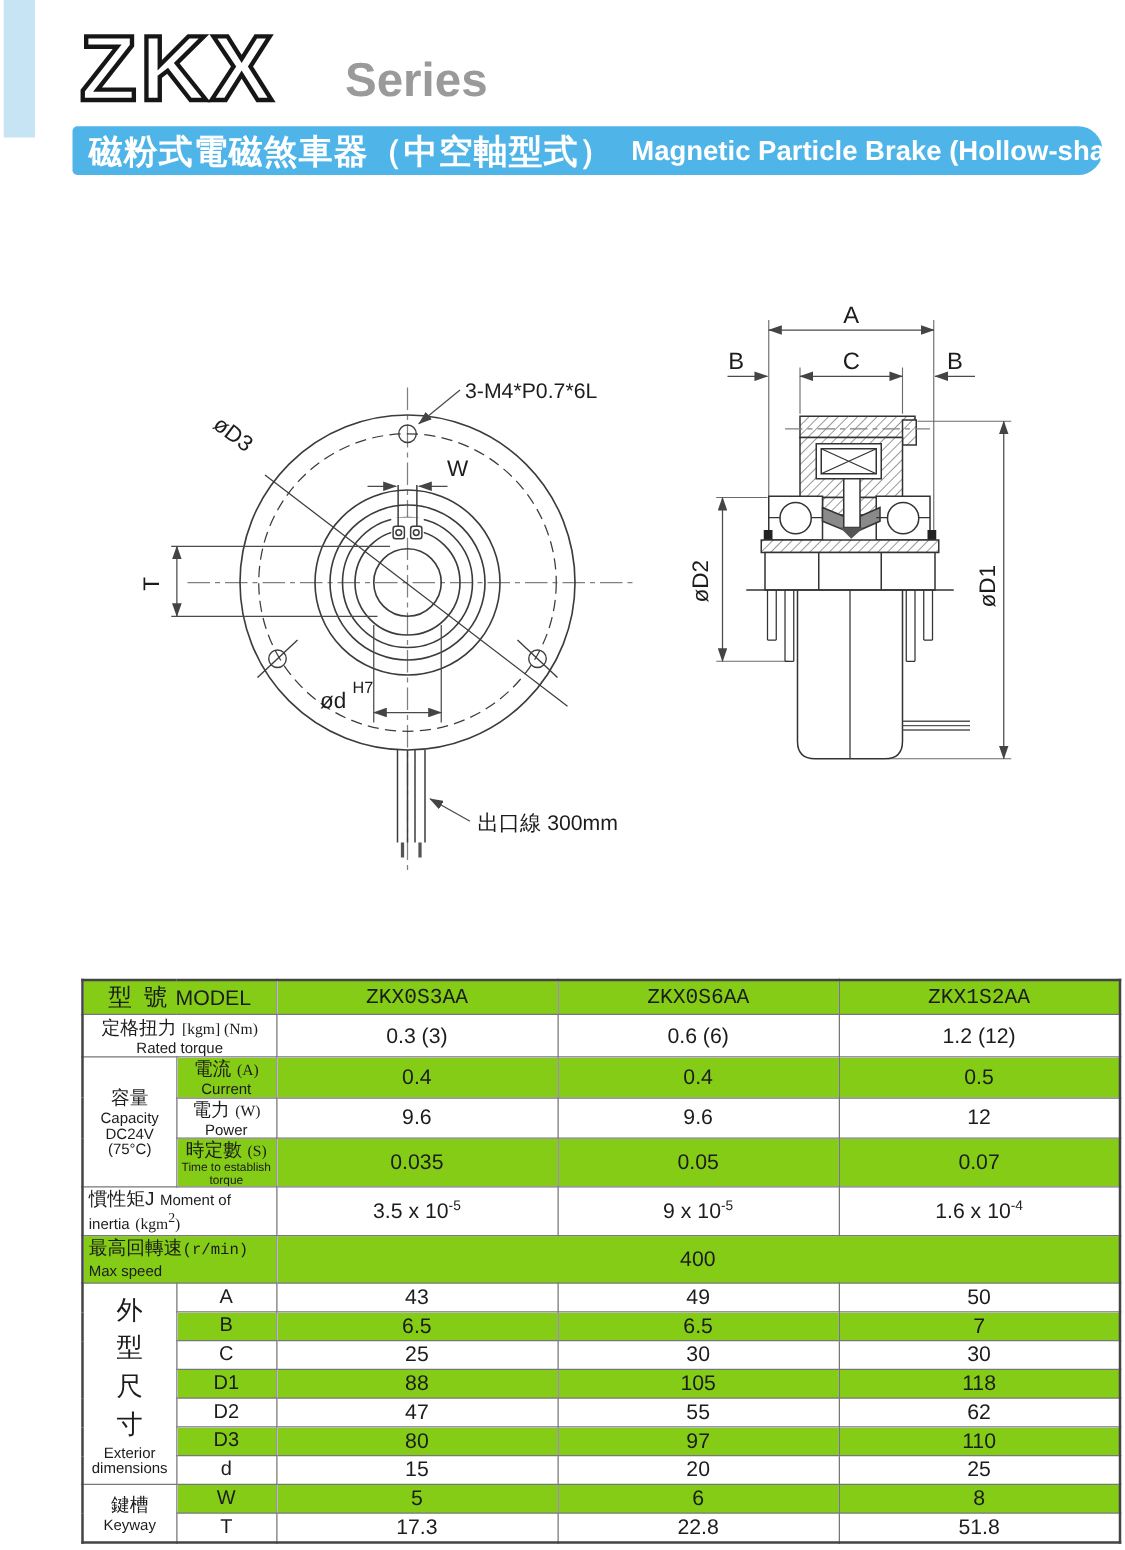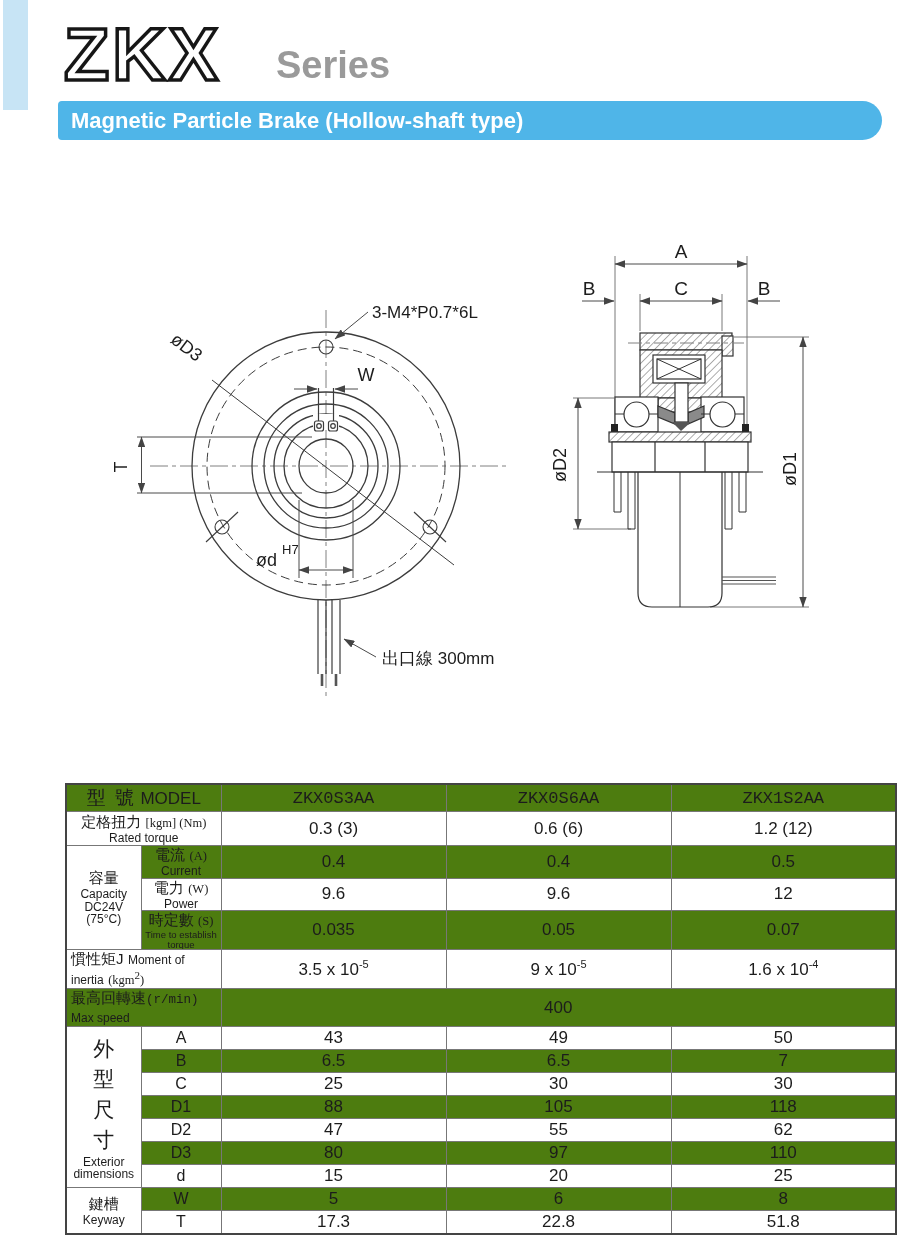--- a/index.html
+++ b/index.html
@@ -15,21 +15,21 @@
           padding-left:13px;box-sizing:border-box;}
   #banner .zh{font-size:27px;font-weight:bold;color:#fff;white-space:nowrap;letter-spacing:1px;}
   #banner .en{font-size:22px;font-weight:bold;color:#fff;white-space:nowrap;}
   
   #drawing{left:0;top:240px;width:900px;height:470px;}
   
   #spec-table{left:65px;top:783px;width:830px;border-collapse:collapse;table-layout:fixed;
               border:2px solid #444;}
   #spec-table td{border:1px solid #777;text-align:center;vertical-align:middle;padding:0 2px;
                  overflow:hidden;}
-  tr.blue td{background:#4d7c0f;}
+  tr.blue td{background:#84cc16;}
   tr.white td{background:#fff;}
   td.grp{background:#fff !important;}
   tr.bt2 td{border-top:2px solid #444;}
   .r-head{height:27px;} .r-torque{height:34px;padding-left:20px;} .r-cur{height:32px;} .r-pow{height:30px;}
   .r-tc{height:31px;} .r-in{height:29px;} .r-sp{height:28px;} .r-dim{height:23px;}
   .zh-lab{font-size:15px;} .en-lab{font-size:12px;line-height:1.05;} .en-tiny{font-size:9.5px;line-height:1;}
   .unit{font-family:"Liberation Serif",serif;font-size:12.5px;}
   .mono{font-family:"Liberation Mono",monospace;font-size:12.5px;}
   .modelzh{font-size:19px;letter-spacing:2px;} .modelen{font-size:17px;}
   .mname{font-size:17px;font-family:Liberation Mono, monospace;}
@@ -38,20 +38,21 @@
   .vert-zh{font-size:21px;width:23px;margin:0 auto;word-break:break-all;line-height:1.45;letter-spacing:0;}
   sup{font-size:11px;}
 </style>
 </head>
 <body>
 
 <div class="abs" id="corner-rect"></div>
 <div class="abs" id="logo">ZKX</div>
 <div class="abs" id="series">Series</div>
 <div class="abs" id="banner">
+  <span class="zh">磁粉式電磁煞車器（中空軸型式）</span>
   <span class="en">Magnetic Particle Brake (Hollow-shaft type)</span>
 </div>
 
 <svg id="drawing" class="abs" viewBox="0 240 900 470" xmlns="http://www.w3.org/2000/svg">
   <defs>
     <marker id="ah" viewBox="0 0 10 7" refX="9.5" refY="3.5" markerWidth="11" markerHeight="7.7" orient="auto-start-reverse">
       <path d="M0,0 L10,3.5 L0,7 Z" fill="#444"></path>
     </marker>
     <pattern id="hatch" width="5.5" height="5.5" patternUnits="userSpaceOnUse" patternTransform="rotate(45)">
       <rect width="5.5" height="5.5" fill="#fff"></rect>

